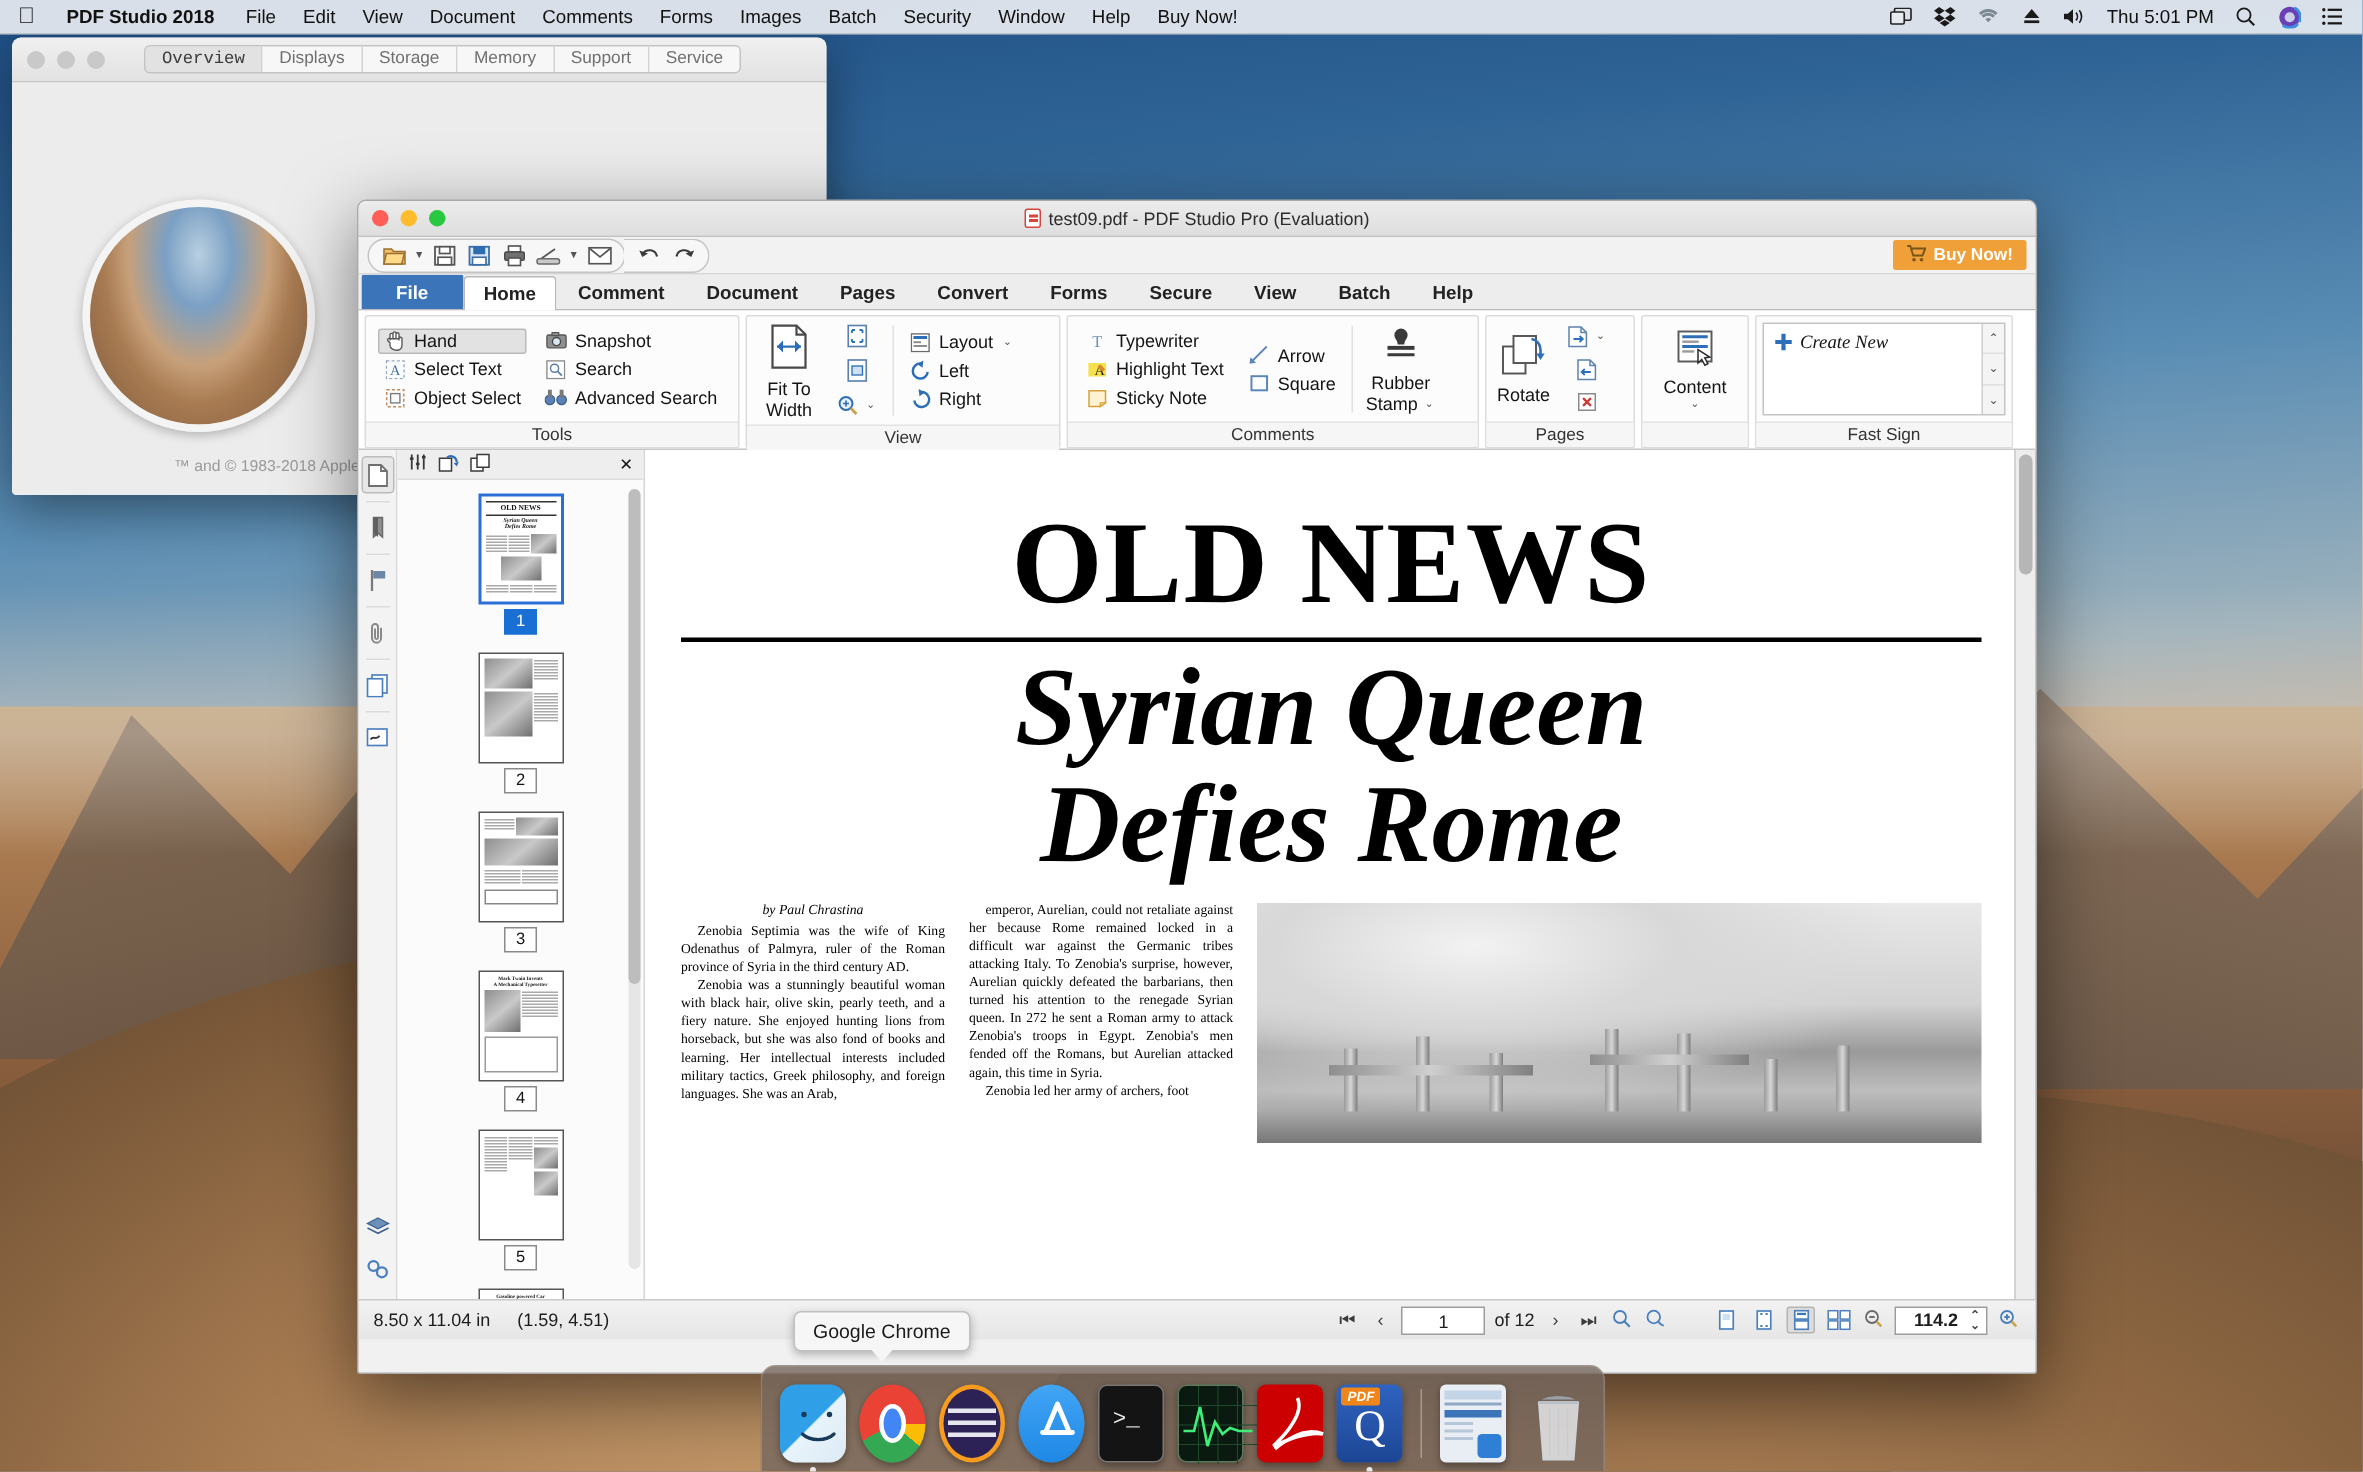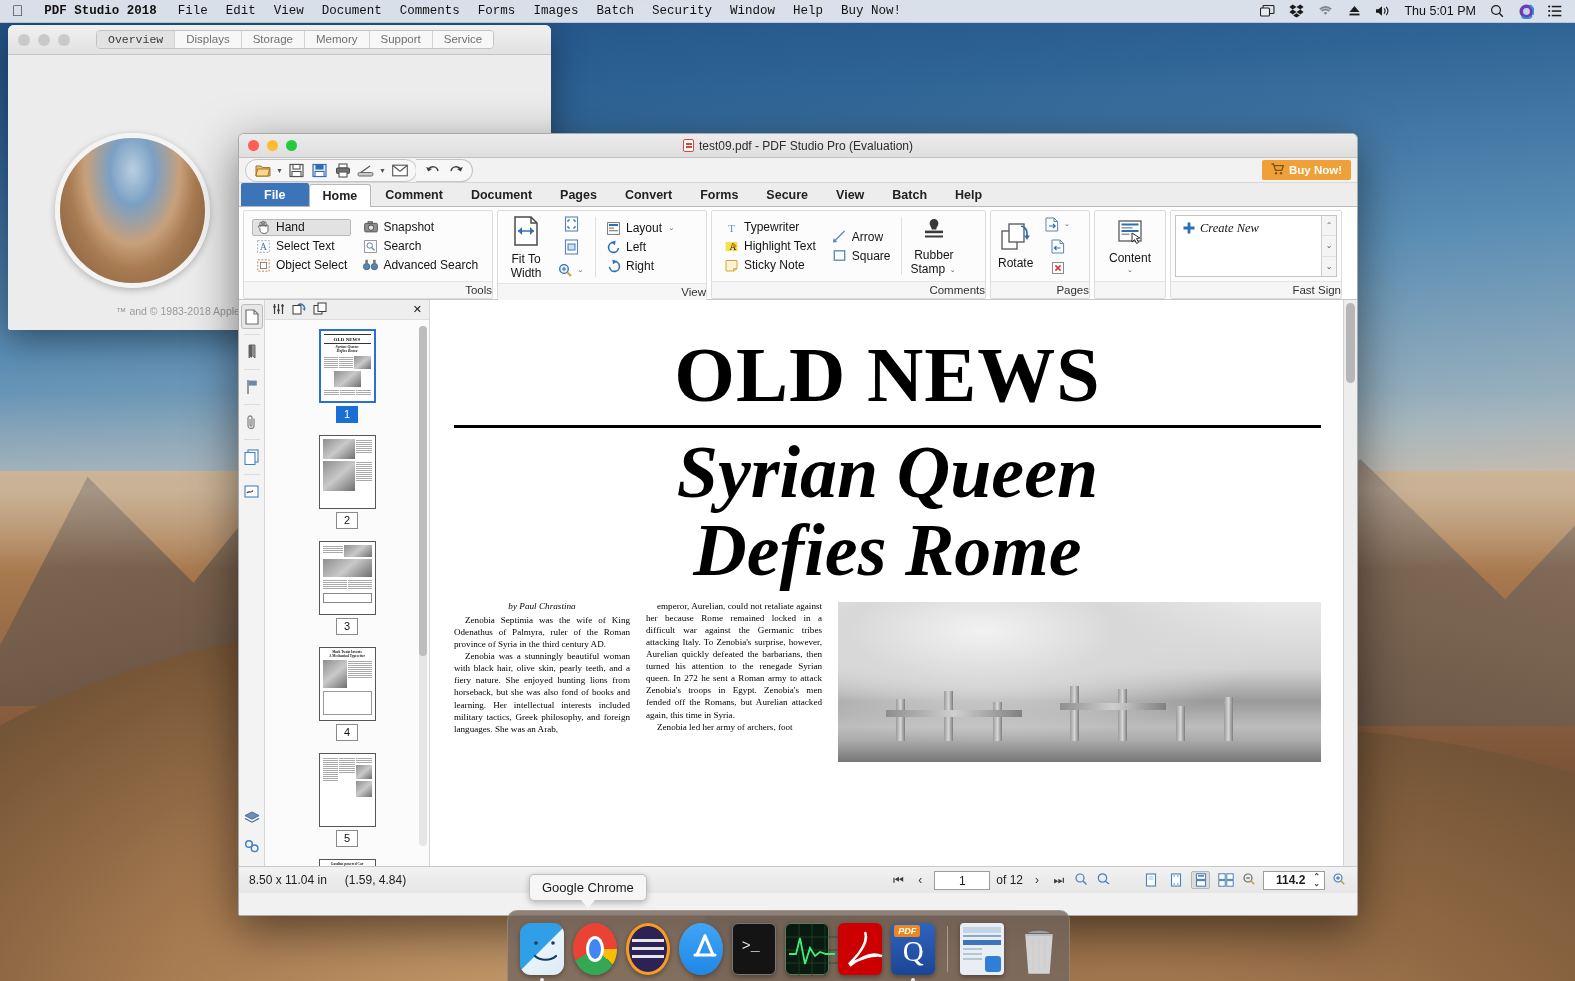--- a/index.html
+++ b/index.html
@@ -50,21 +50,21 @@
 
   
   #menubar {
     position:absolute; left:0; top:0; width:100%; height:23px;
     background: rgba(232,236,241,0.92);
     display:flex; align-items:center; font-size:12.5px; color:#111;
     border-bottom:1px solid rgba(0,0,0,.12);
     z-index: 200;
   }
   .mb-apple { padding:0 12px 0 12px; font-size:15px; line-height:1; position:relative; top:-1px;}
-  .mb-item { padding:0 9px; white-space:nowrap;font-family:Liberation Mono, monospace; }
+  .mb-item { padding:0 9px; white-space:nowrap; }
   .mb-item.app-name { font-weight:bold; padding-right:12px;}
   .mb-right { margin-left:auto; display:flex; align-items:center; gap:13px; padding-right:12px; }
   .mb-right .ico { width:16px; height:14px; display:inline-flex; align-items:center; justify-content:center; }
   .mb-time { font-size:12.5px; }
 
   
   #about {
     position:absolute; left:8px; top:25px; width:543px; height:305px;
     background:#ececec; border-radius:6px 6px 3px 3px;
     box-shadow:0 10px 34px rgba(0,0,0,.42);
@@ -128,21 +128,21 @@
   }
 
   .pw-tabs { height:24px; background:#ededed; border-bottom:1px solid #b9b9b9; display:flex; align-items:flex-end; padding-left:2px;}
   .pw-tab { padding:4px 13px 4px; font-size:12.5px; font-weight:bold; color:#222; border:1px solid transparent; border-bottom:none; }
   .pw-tab.file { background:#3b74b8; color:#fff; border-radius:2px 2px 0 0; padding:4px 22px;}
   .pw-tab.active { background:#fff; border-color:#b9b9b9; border-radius:3px 3px 0 0; position:relative; top:1px;}
 
   .ribbon { height:93px; background:#fff; border-bottom:1px solid #c6c6c6; display:flex; padding:3px 2px 0 2px; }
   .rgroup { border:1px solid #dcdcdc; border-radius:2px; margin:0 2px; display:flex; flex-direction:column; background:#fcfcfc;}
   .rgroup .rbody { flex:1; display:flex; padding:3px 4px; }
-  .rgroup .rlabel { height:17px; font-size:11.5px; text-align:right; color:#333; border-top:1px solid #e4e4e4; line-height:17px; background:#f6f6f6;}
+  .rgroup .rlabel { height:17px; font-size:11.5px; text-align:center; color:#333; border-top:1px solid #e4e4e4; line-height:17px; background:#f6f6f6;}
   .rcol { display:flex; flex-direction:column; justify-content:center; gap:2px; padding:0 4px;}
   .ritem { display:flex; align-items:center; gap:5px; font-size:12px; padding:1px 4px; border-radius:2px; white-space:nowrap;}
   .ritem.sel { background:#e2e2e2; border:1px solid #b9b9b9; padding:0 3px;}
   .ricon { width:15px; height:15px; display:inline-flex; align-items:center; justify-content:center; font-size:12px; }
   .rbig { display:flex; flex-direction:column; align-items:center; justify-content:center; padding:0 7px; font-size:12px; text-align:center; line-height:1.12; }
   .rbig .bigico { margin-bottom:2px; }
   .vsep { width:1px; background:#e0e0e0; margin:3px 2px;}
   .fastsign-box { width:176px; border:1px solid #c4c4c4; background:#fff; display:flex; margin:2px; }
   .fs-inner { flex:1; padding:5px 6px; font-size:12.5px; display:flex; align-items:flex-start; gap:4px; font-family:"Liberation Serif",serif; font-style:italic;}
   .fs-scroll { width:15px; border-left:1px solid #d0d0d0; display:flex; flex-direction:column; background:#f4f4f4;}
@@ -1063,21 +1063,21 @@
         </div>
       </div>
       <div class="docscroll">
           <i></i>
         </div>
     </div>
   </div>
 
   <div class="pw-status">
     <span>8.50 x 11.04 in</span>
-    <span>(1.59, 4.84)</span>
+    <span>(1.59, 4.51)</span>
     <div class="st-right">
       <span class="nav-btn">⏮</span>
       <span class="nav-btn">‹</span>
       <span class="pagebox">1</span>
       <span>of 12</span>
       <span class="nav-btn">›</span>
       <span class="nav-btn">⏭</span>
       <span class="nav-btn">
         <svg width="14" height="14" viewBox="0 0 14 14">
             <circle cx="6" cy="6" r="4" fill="none" stroke="#4a7fbd" stroke-width="1.2"></circle>

